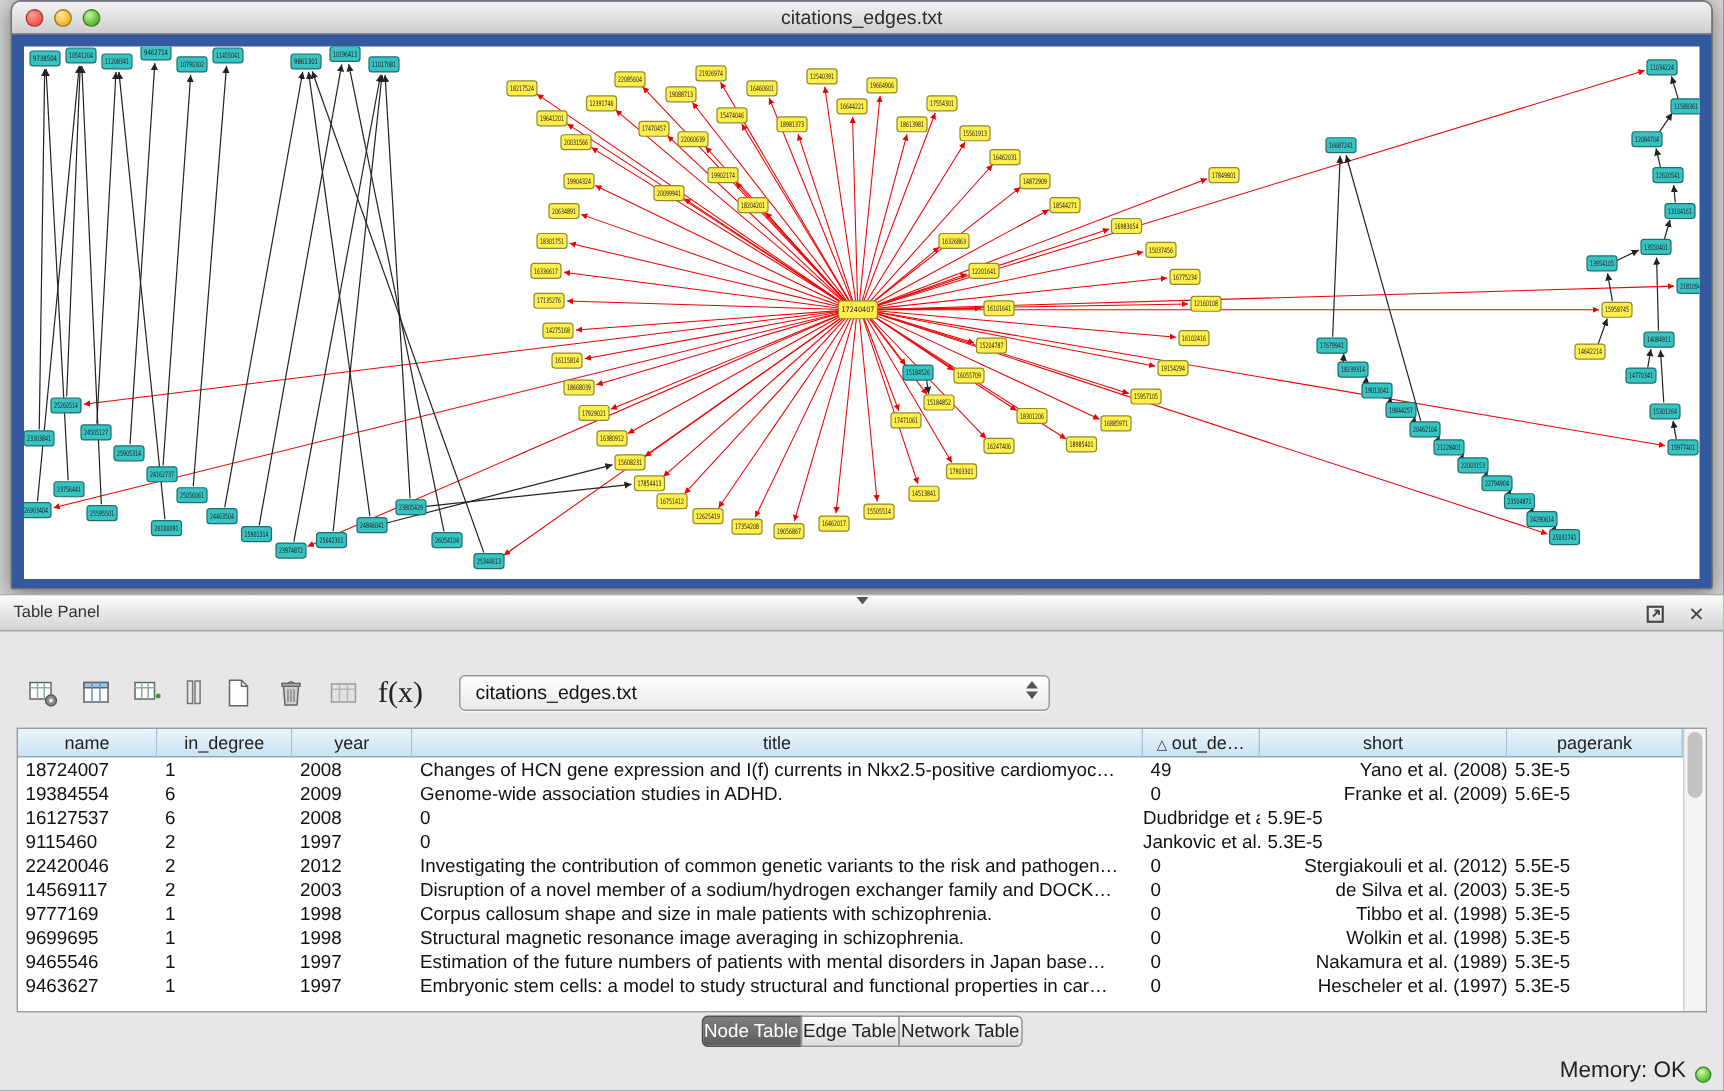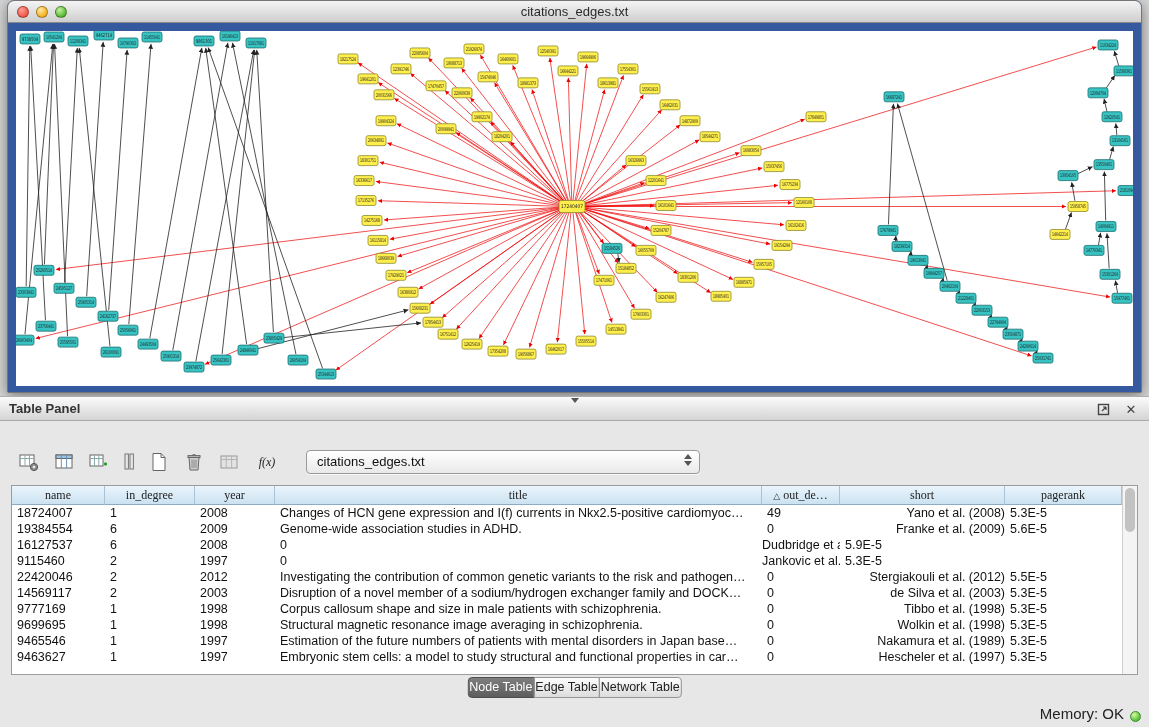--- a/index.html
+++ b/index.html
@@ -25,43 +25,43 @@
   .gnode rect { stroke-width:0.8; }
   .gnode text { font-family:"DejaVu Sans", sans-serif; font-size:5px; fill:#222; }
   .gnode.y rect { fill:#ffee4c; stroke:#8b8b2e; }
   .gnode.t rect { fill:#38c3c3; stroke:#1d6f6f; }
 
   
   .panel { position:absolute; left:0; top:396px; width:1149px; bottom:0;
            background:#e7e7e7; border-top:1px solid #adadad; }
   .panel-header { height:24px; background:linear-gradient(#fbfbfb,#d4d4d4);
                   border-bottom:1px solid #a8a8a8; position:relative; }
-  .panel-header .ptitle { font-size:13px; line-height:23px; color:#333; padding-left:9px;font-weight:bold; }
+  .panel-header .ptitle { font-size:11px; line-height:23px; color:#333; padding-left:9px; }
   .splitter { position:absolute; top:1px; left:50%; margin-left:-4px; width:0; height:0;
               border-left:4px solid transparent; border-right:4px solid transparent; border-top:5px solid #555; }
   .pbtns { position:absolute; right:10px; top:4px; display:flex; gap:12px; align-items:center; }
   .pbtn { width:16px; height:16px; display:flex; align-items:center; justify-content:center;
           color:#444; font-size:13px; cursor:default; }
 
   .toolbar { position:absolute; left:16px; top:52px; height:26px; display:flex; align-items:center; gap:9px; }
   .tool { width:26px; height:24px; display:flex; align-items:center; justify-content:center; }
   .tool.narrow { width:16px; }
-  .fx { font-family:"Liberation Serif", serif; font-style:italic; font-size:12px; color:#222; width:32px; text-align:right; }
+  .fx { font-family:"Liberation Serif", serif; font-size:20px; color:#222; width:32px; text-align:right; }
   .combo { margin-left:14px; width:394px; height:24px; border:1px solid #9a9a9a; border-radius:4px;
            background:linear-gradient(#ffffff,#e9e9e9); position:relative; font-size:13px; color:#111;
            line-height:22px; padding-left:10px; box-shadow:0 1px 0 rgba(255,255,255,.7); }
   .combo .arrows { position:absolute; right:7px; top:3px; display:flex; flex-direction:column; gap:2px; }
   .combo .arrows i { display:block; width:0; height:0; border-left:4px solid transparent; border-right:4px solid transparent; }
   .combo .arrows i.up { border-bottom:5px solid #555; }
   .combo .arrows i.dn { border-top:5px solid #555; }
 
   .tablewrap { position:absolute; left:11px; top:88px; width:1127px; height:190px;
                border:1px solid #9c9c9c; background:#fff; display:flex; }
   .tmain { width:1110px; }
-  .thead { display:grid; grid-template-columns:93px 90px 80px 487px 78px 165px 1fr; height:19px;font-family:Liberation Serif, serif; }
+  .thead { display:grid; grid-template-columns:93px 90px 80px 487px 78px 165px 1fr; height:19px; }
   .th { background:linear-gradient(#eaf5fd,#cbe2f1); border-right:1px solid #a9c3d6; border-bottom:1px solid #90abc0;
         font-size:12px; color:#222; text-align:center; line-height:18px; overflow:hidden; white-space:nowrap; }
   .th .sort { font-size:9px; margin-right:3px; color:#333; }
   .tbody .tr { display:grid; grid-template-columns:93px 90px 80px 487px 78px 165px 1fr; height:16px; }
   .tbody .td { font-size:12.5px; line-height:16px; color:#111; white-space:nowrap; overflow:hidden; padding-left:5px; }
   .tbody .td.c5 { text-align:right; padding-left:0; }
   .scrolltrack { width:15px; background:#f4f4f4; border-left:1px solid #d0d0d0; position:relative; }
   .scrollthumb { position:absolute; left:2px; right:2px; top:2px; height:44px; border-radius:5px; background:#c2c2c2; }
 
   .tabs { position:absolute; top:280px; left:50%; transform:translateX(-50%); display:flex; }

